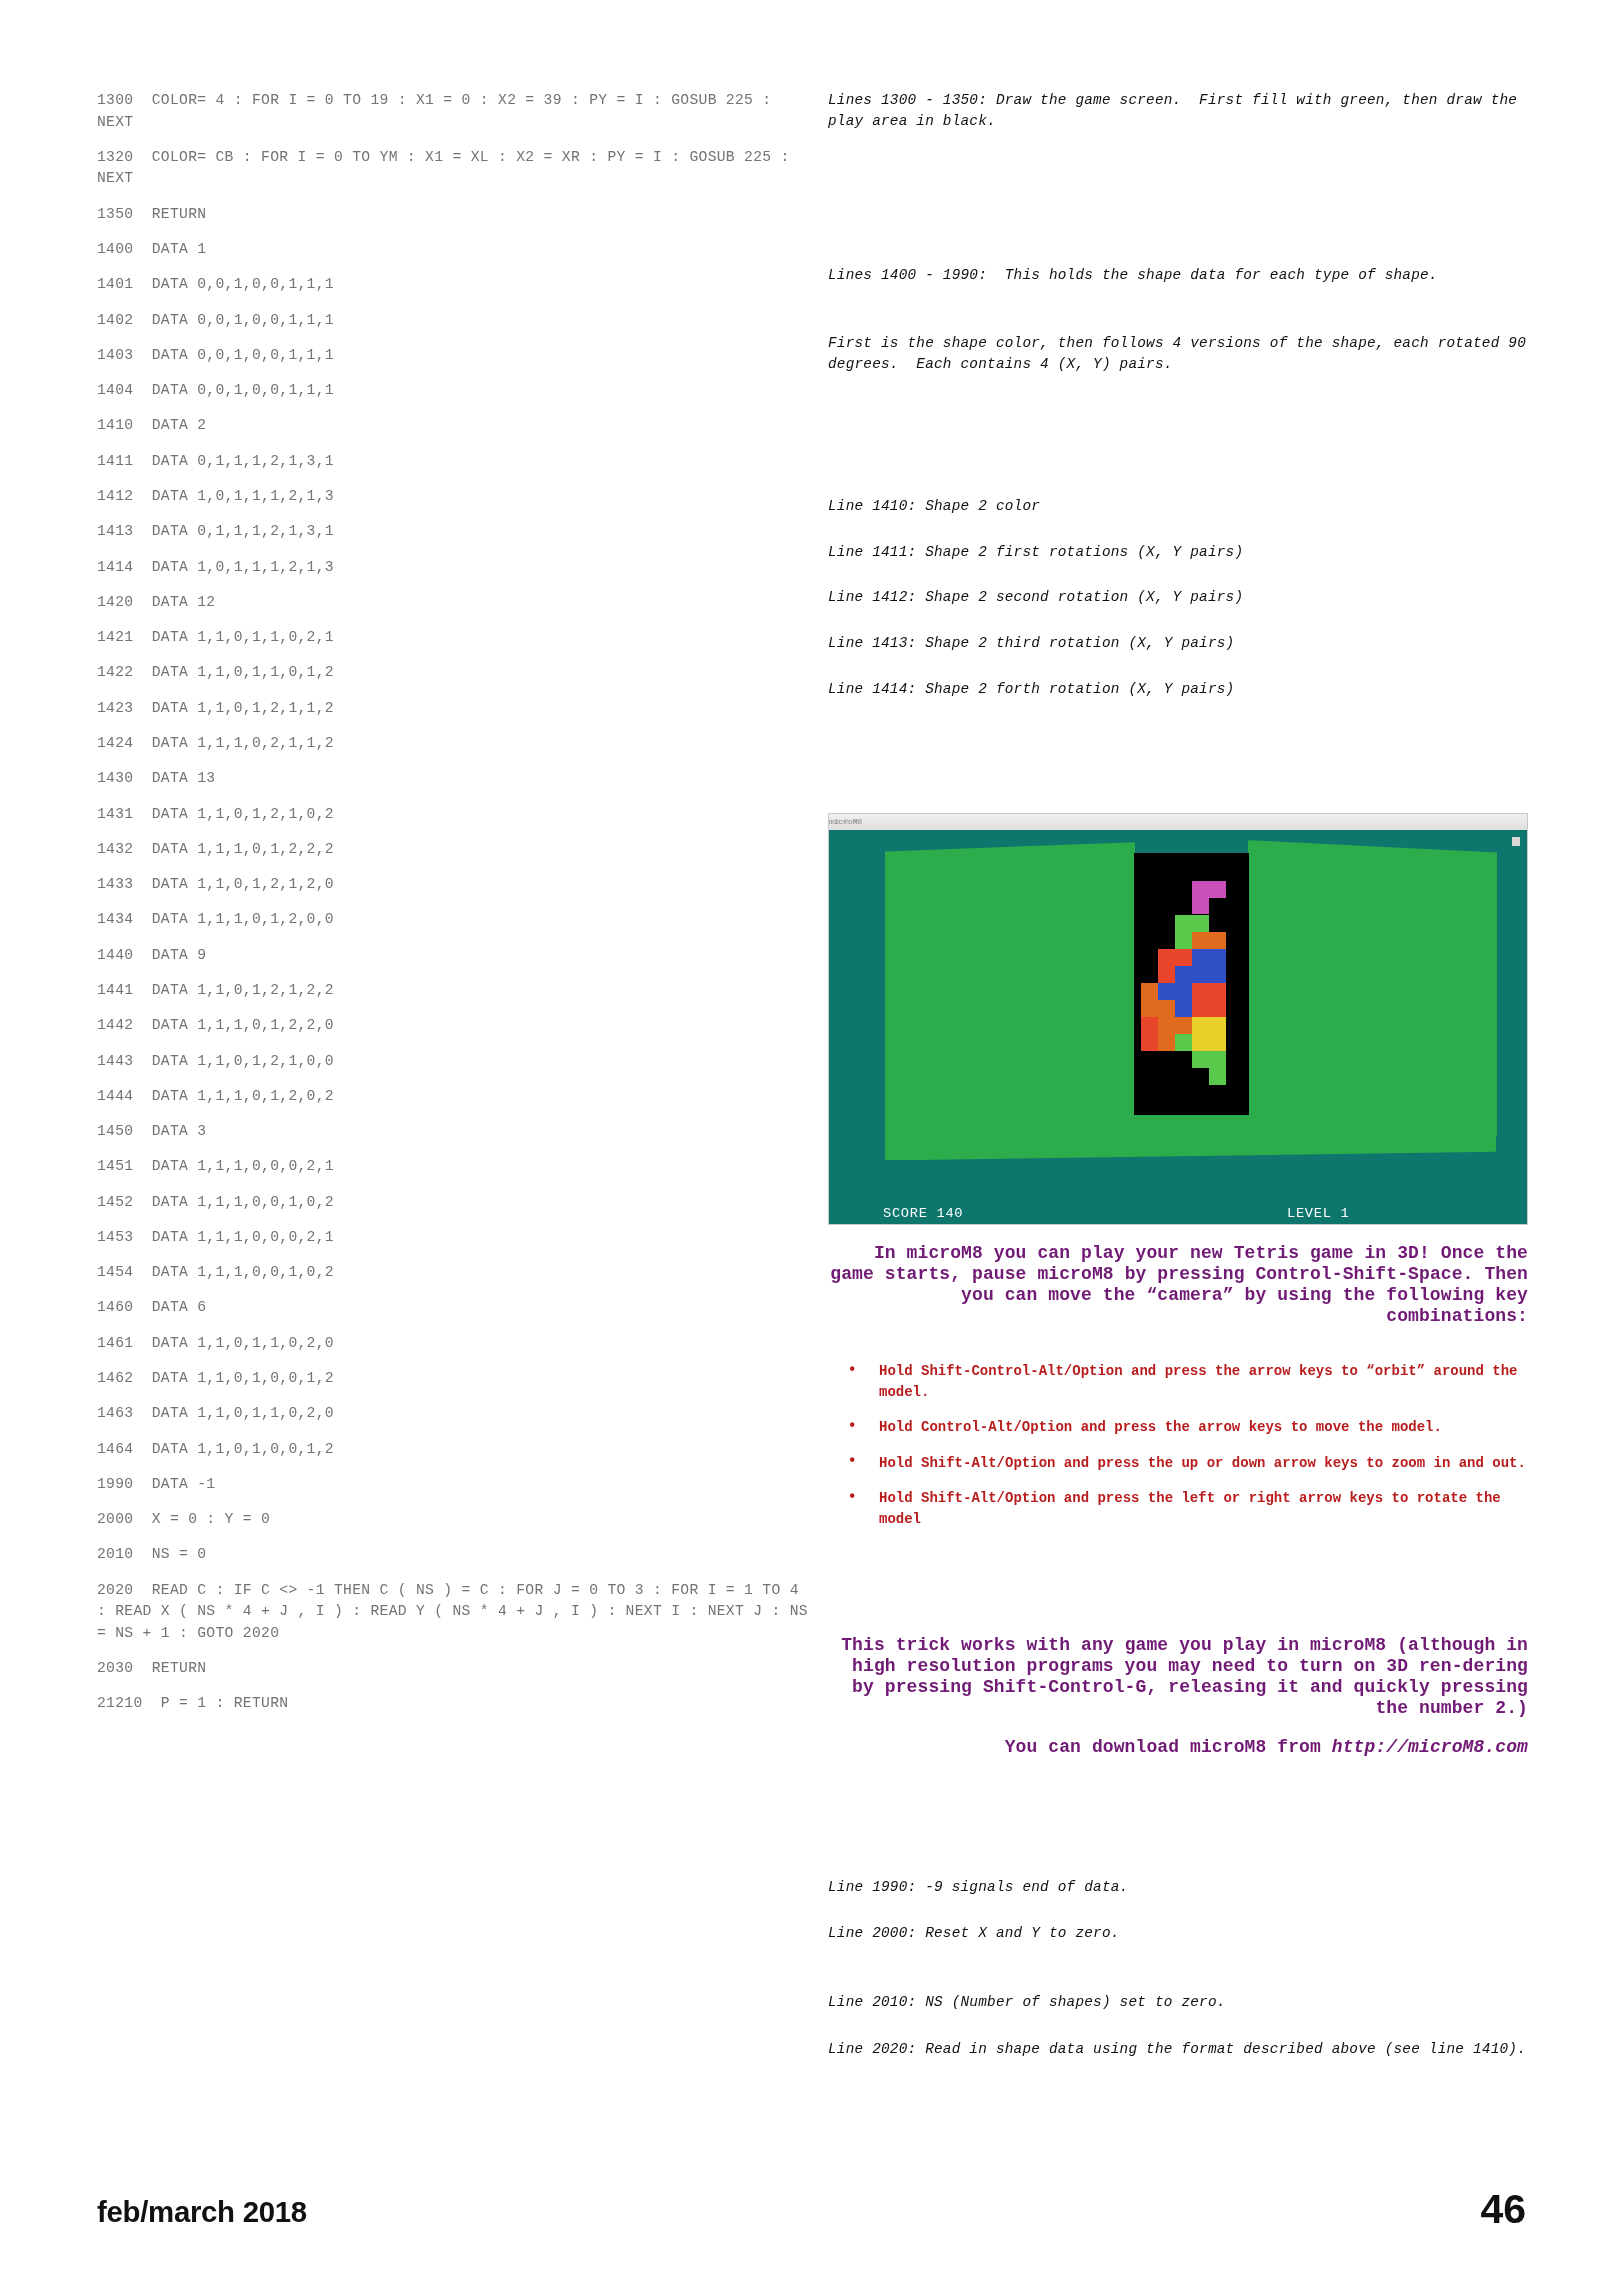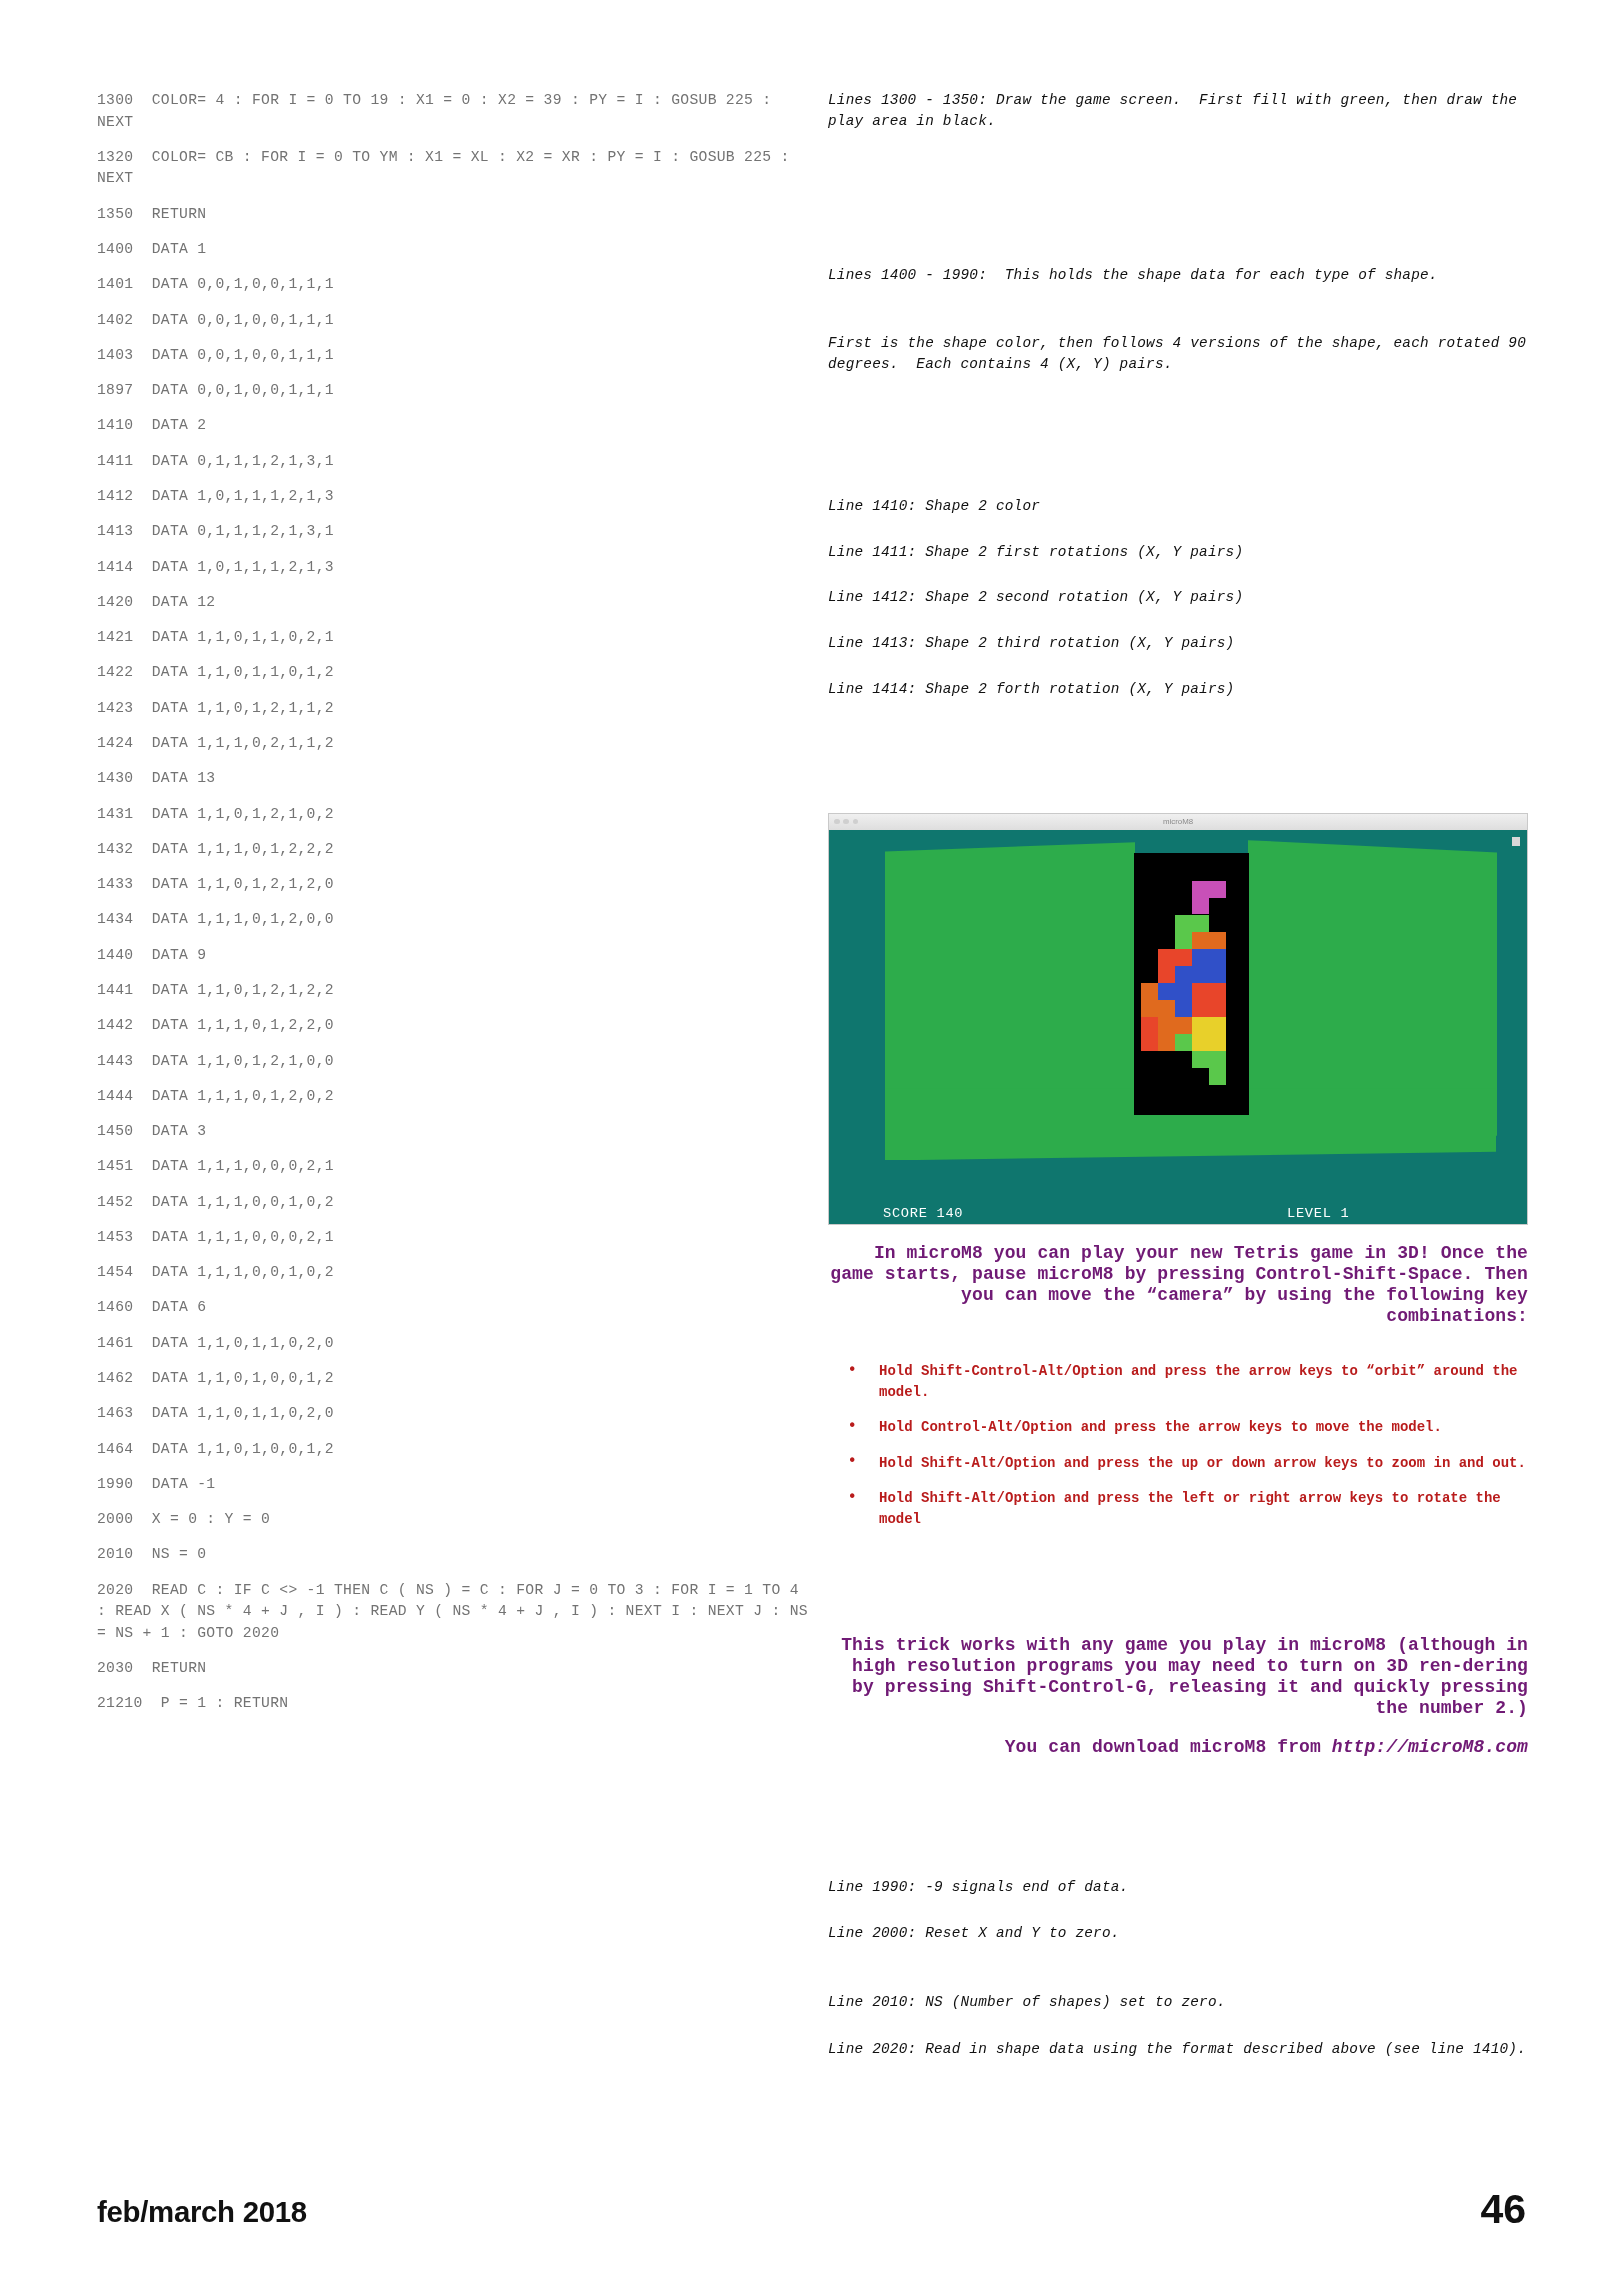--- a/index.html
+++ b/index.html
@@ -85,22 +85,21 @@
   }
   .tl-dots i {
     display: block;
     width: 5.9px; height: 5.9px;
     border-radius: 50%;
     background: #cfcfcf;
   }
   .tl-title {
     position: absolute;
     left: 0; right: 0; top: 3.3px;
-    text-align: center;
-    font-family: Liberation Sans, sans-serif;
+    font-family: Liberation Mono, monospace;
     font-size: 7.9px;
     color: #8a8a8a;
   }
   .screen {
     position: absolute;
     left: 0; top: 16.4px;
     width: 699px;
     height: 395px;
     background: #0f766e;
   }
@@ -221,21 +220,21 @@
 <div class="page">
 
   <div class="col-code">
       <div class="code-line">1300  COLOR= 4 : FOR I = 0 TO 19 : X1 = 0 : X2 = 39 : PY = I : GOSUB 225 : NEXT</div>
       <div class="code-line">1320  COLOR= CB : FOR I = 0 TO YM : X1 = XL : X2 = XR : PY = I : GOSUB 225 : NEXT</div>
       <div class="code-line">1350  RETURN</div>
       <div class="code-line">1400  DATA 1</div>
       <div class="code-line">1401  DATA 0,0,1,0,0,1,1,1</div>
       <div class="code-line">1402  DATA 0,0,1,0,0,1,1,1</div>
       <div class="code-line">1403  DATA 0,0,1,0,0,1,1,1</div>
-      <div class="code-line">1897  DATA 0,0,1,0,0,1,1,1</div>
+      <div class="code-line">1404  DATA 0,0,1,0,0,1,1,1</div>
       <div class="code-line">1410  DATA 2</div>
       <div class="code-line">1411  DATA 0,1,1,1,2,1,3,1</div>
       <div class="code-line">1412  DATA 1,0,1,1,1,2,1,3</div>
       <div class="code-line">1413  DATA 0,1,1,1,2,1,3,1</div>
       <div class="code-line">1414  DATA 1,0,1,1,1,2,1,3</div>
       <div class="code-line">1420  DATA 12</div>
       <div class="code-line">1421  DATA 1,1,0,1,1,0,2,1</div>
       <div class="code-line">1422  DATA 1,1,0,1,1,0,1,2</div>
       <div class="code-line">1423  DATA 1,1,0,1,2,1,1,2</div>
       <div class="code-line">1424  DATA 1,1,1,0,2,1,1,2</div>

